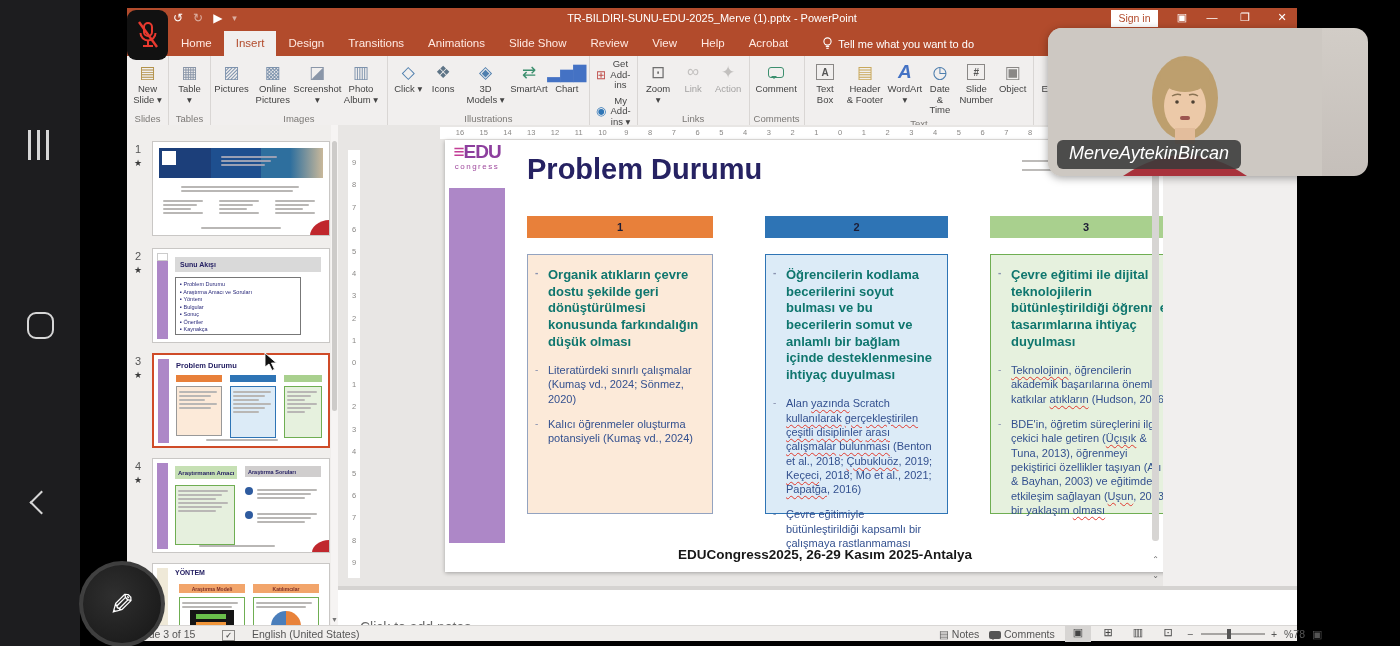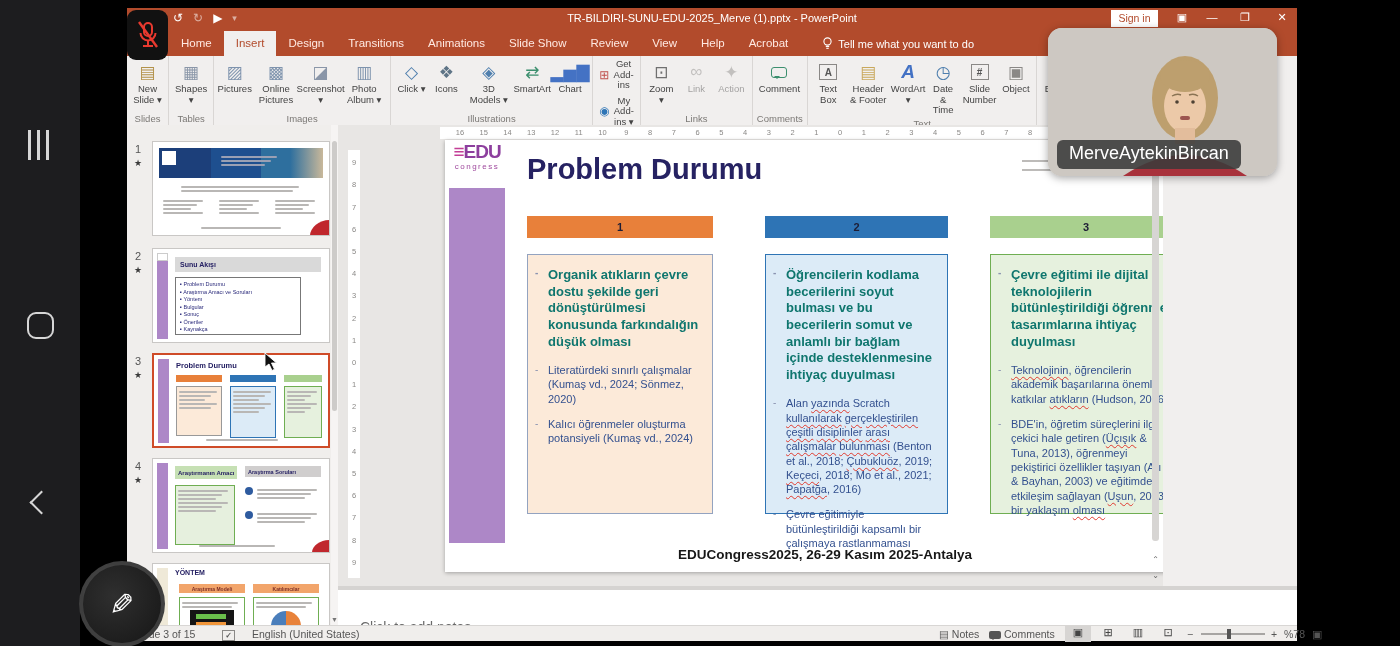--- a/index.html
+++ b/index.html
@@ -95,21 +95,21 @@
   #statusbar { left:0; top:617px; width:1170px; height:16px; background:#f0eeec; border-top:1px solid #d8d6d4; font-size:10.5px; color:#555; }
   .sbitem { position:absolute; top:2px; white-space:nowrap; cursor:pointer; }
   .vbtn { position:absolute; top:0; width:26px; height:16px; text-align:center; font-size:11px; color:#444; cursor:pointer; }
   .vbtn.active { background:#d7d5d3; }
   #zoomtrack { position:absolute; top:7px; width:64px; height:2px; background:#a7a5a3; cursor:pointer; }
   #zoomthumb { position:absolute; top:-4px; left:26px; width:4px; height:10px; background:#555; }
   .sb-bubble { display:inline-block; width:12px; height:8px; background:#555; border-radius:2px; position:relative; vertical-align:middle; margin-right:3px; }
   .sb-bubble:after { content:""; position:absolute; left:2px; bottom:-3px; border:2.5px solid transparent; border-top-color:#555; }
 
   
-  #webcam { left:1048px; top:28px; width:229px; height:148px; border-radius:14px; background:linear-gradient(#d2cdc7,#c5bfba); overflow:hidden; z-index:40; cursor:pointer; box-shadow:0 2px 8px rgba(0,0,0,.35); }
+  #webcam { left:1048px; top:28px; width:320px; height:148px; border-radius:14px; background:linear-gradient(#d2cdc7,#c5bfba); overflow:hidden; z-index:40; cursor:pointer; box-shadow:0 2px 8px rgba(0,0,0,.35);font-style:italic; }
   #nametag { position:absolute; left:9px; bottom:7px; background:rgba(58,58,58,.88); color:#fff; font-size:18px; padding:3px 12px 5px; border-radius:6px; }
 
   
   #pencilbtn { left:79px; top:561px; width:86px; height:86px; border-radius:50%; background:radial-gradient(circle at 40% 40%, #2f2f2f, #161616); border:4px solid rgba(90,90,90,.55); z-index:50; display:flex; align-items:center; justify-content:center; cursor:pointer; }
   #pencilbtn span { color:#fff; font-size:30px; transform:scaleX(-1); }
 
   #cursor { z-index:45; }
 </style>
 </head>
 <body>
@@ -182,21 +182,21 @@
               <span class="ric" style="color: rgb(179, 146, 74);">▤</span>
               <span class="rlb">New Slide ▾</span>
             </div>
           </div>
           <div class="rglabel">Slides</div>
         </div>
         <div class="rgroup">
           <div class="rbtns">
             <div class="rbtn">
               <span class="ric" style="color: rgb(138, 150, 168);">▦</span>
-              <span class="rlb">Shapes ▾</span>
+              <span class="rlb">Table ▾</span>
             </div>
           </div>
           <div class="rglabel">Tables</div>
         </div>
         <div class="rgroup">
           <div class="rbtns">
             <div class="rbtn">
               <span class="ric" style="color: rgb(126, 147, 173);">▨</span>
               <span class="rlb">Pictures</span>
             </div>

